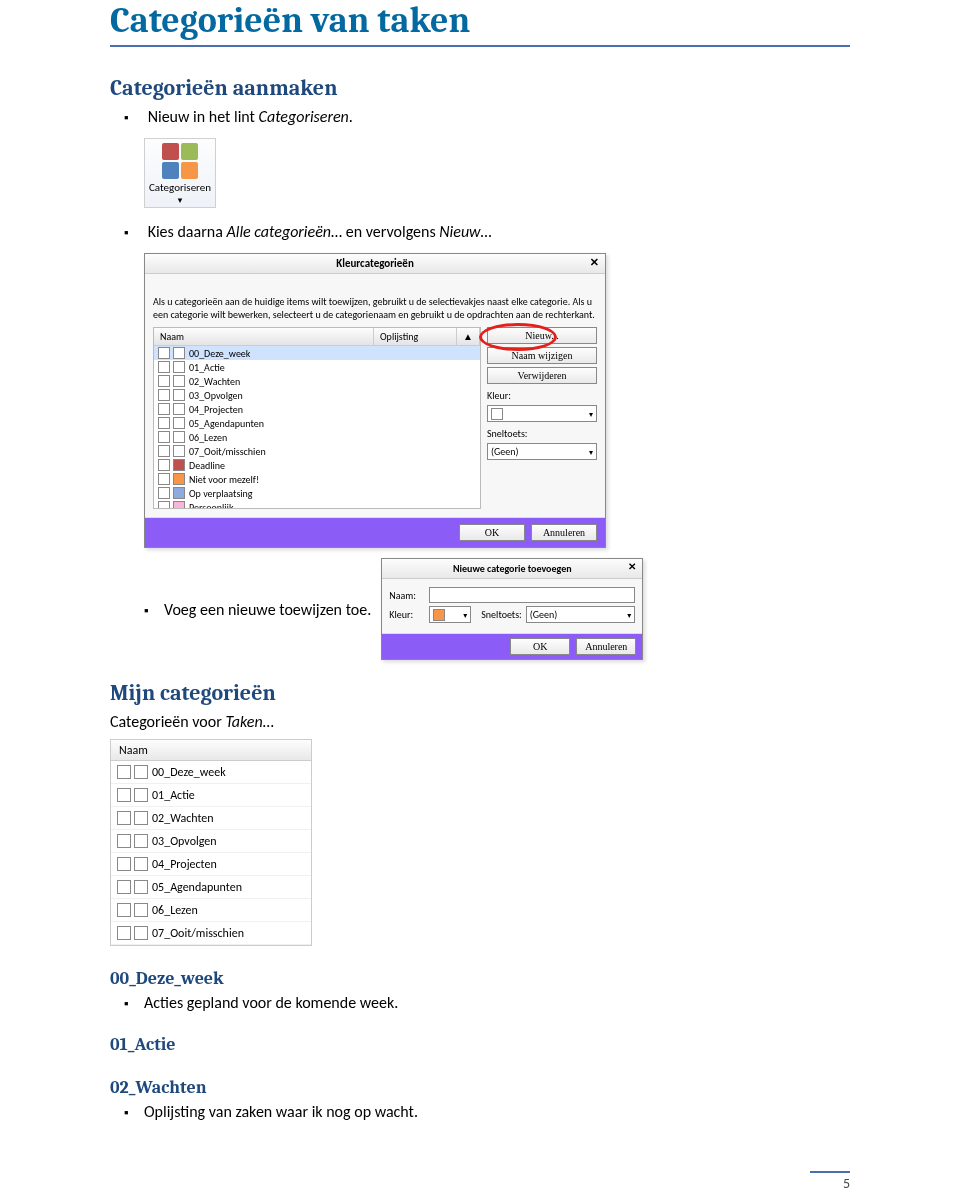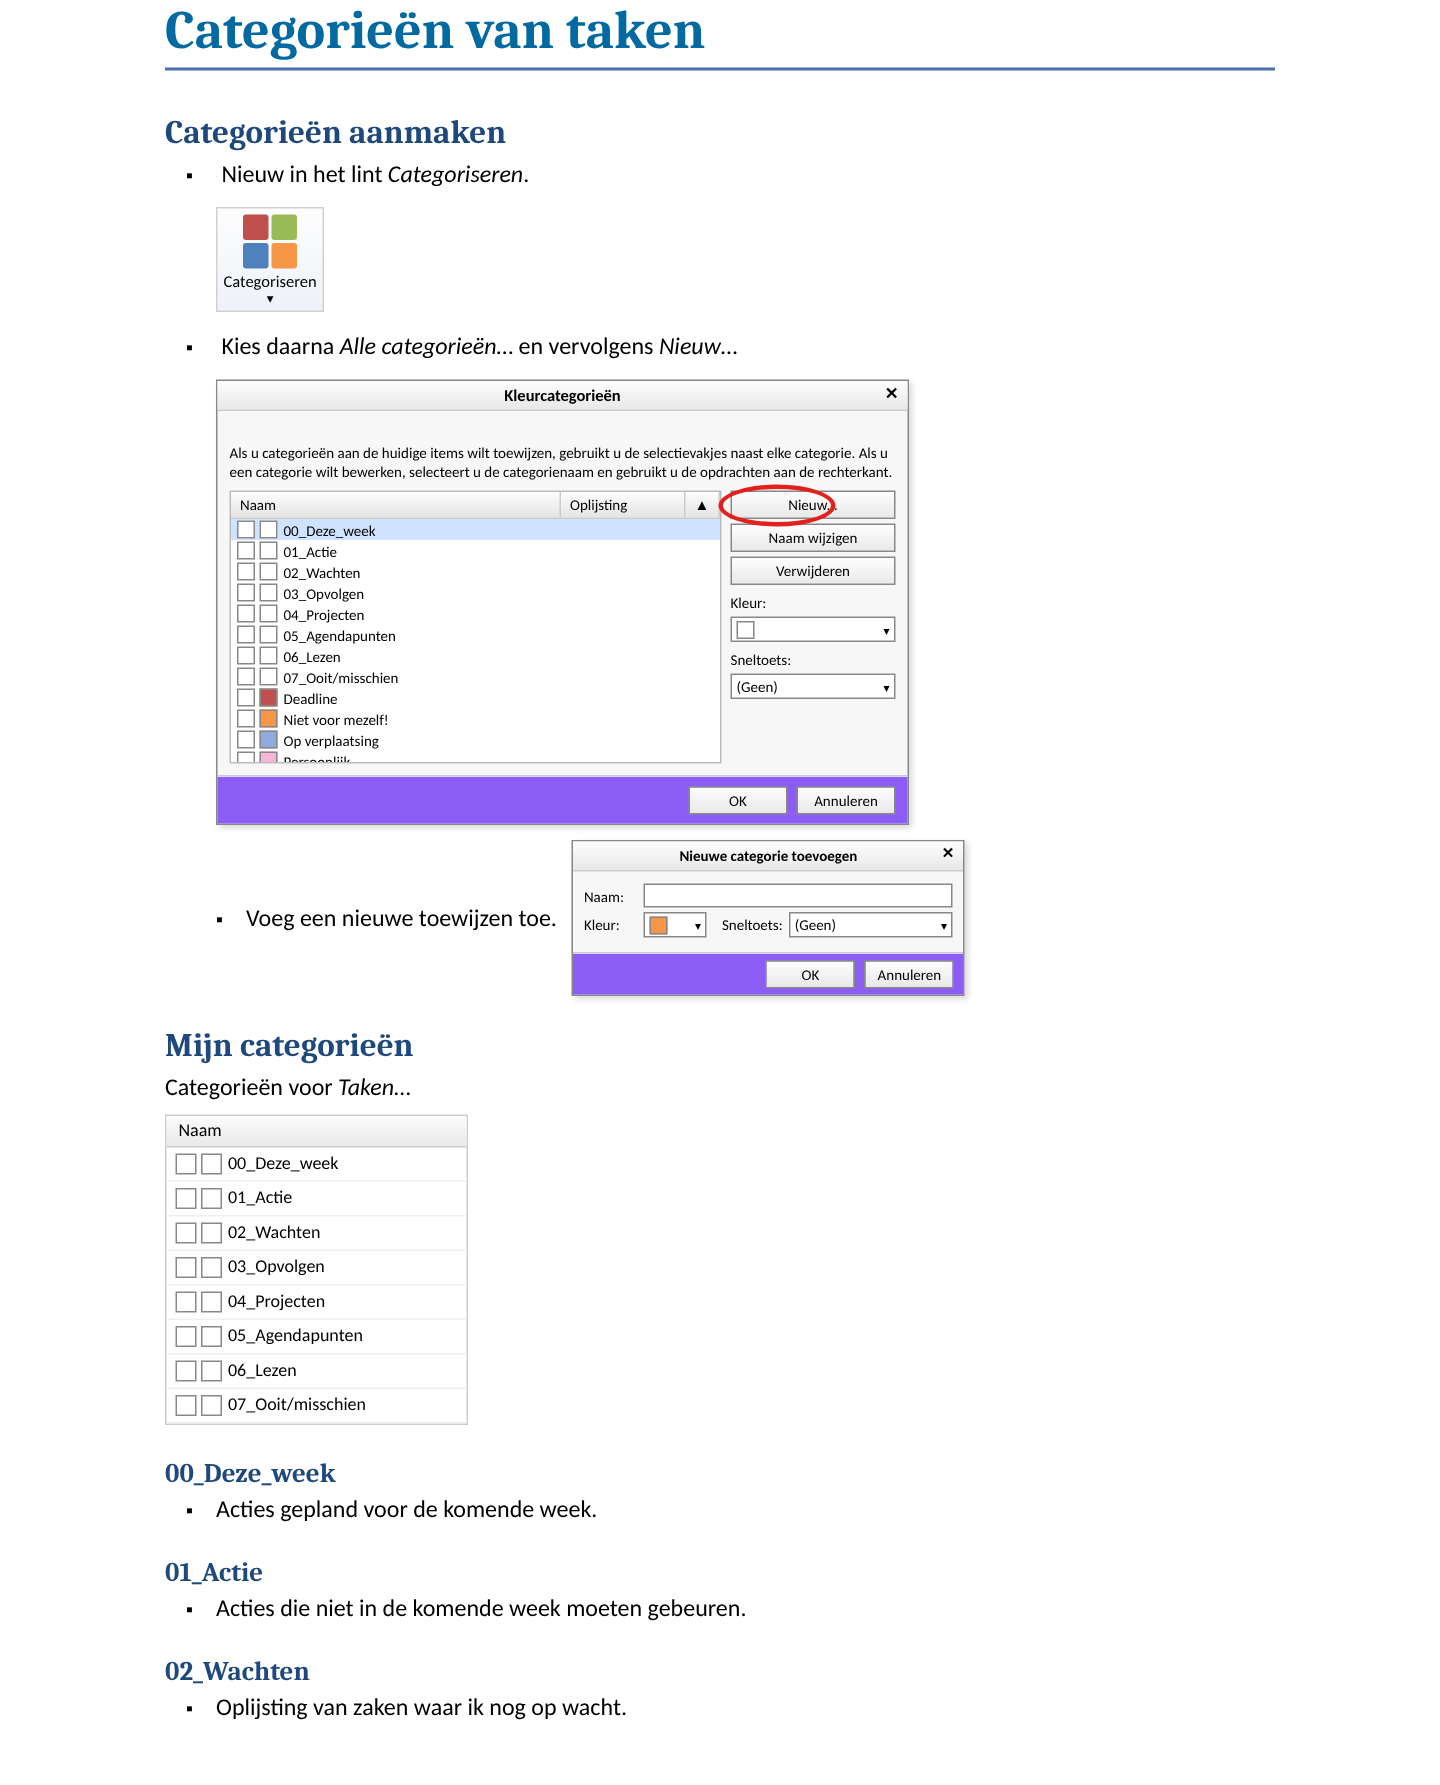--- a/index.html
+++ b/index.html
@@ -164,20 +164,21 @@
     display: flex;
     flex-direction: column;
     gap: 3px;
   }
   .dlg-btn {
     border: 1px solid #888;
     background: linear-gradient(#fdfdfd,#e9e9e9);
     padding: 2px 4px;
     font-size: 10px;
     text-align: center;
+    font-family: Liberation Serif, serif;
   }
   .lbl { font-size: 10px; margin-top: 2px; }
   .dropdown {
     border: 1px solid #888;
     background: #fff;
     font-size: 10px;
     padding: 1px 3px;
     display: flex;
     justify-content: space-between;
     align-items: center;
@@ -485,23 +486,20 @@
       </div>
   </div>
 
   
   <h3 class="subsection-title">00_Deze_week</h3>
   <ul class="bullets">
       <li>Acties gepland voor de komende week.</li>
     </ul>
 
   <h3 class="subsection-title">01_Actie</h3>
-  <ul class="bullets">
-      <li>Acties die niet in de komende week moeten gebeuren.</li>
-    </ul>
 
   <h3 class="subsection-title">02_Wachten</h3>
   <ul class="bullets">
       <li>Oplijsting van zaken waar ik nog op wacht.</li>
     </ul>
 
   <div class="page-number">5</div>
 </div>
 
 </body></html>

